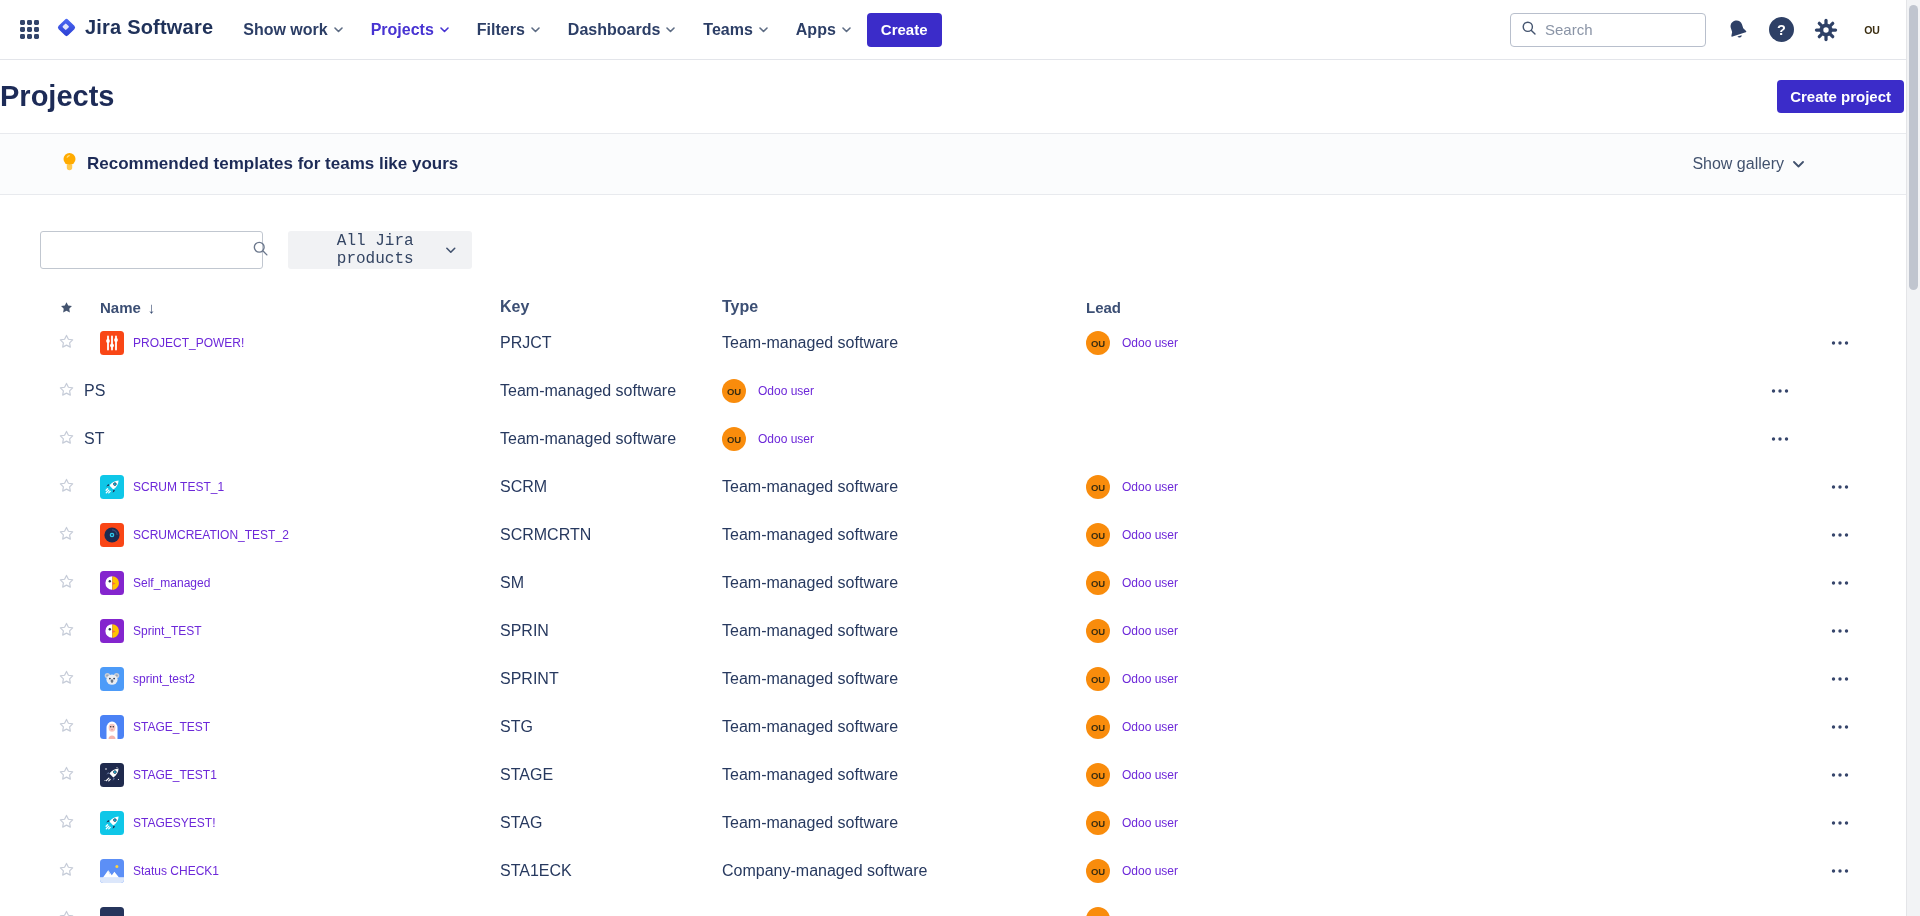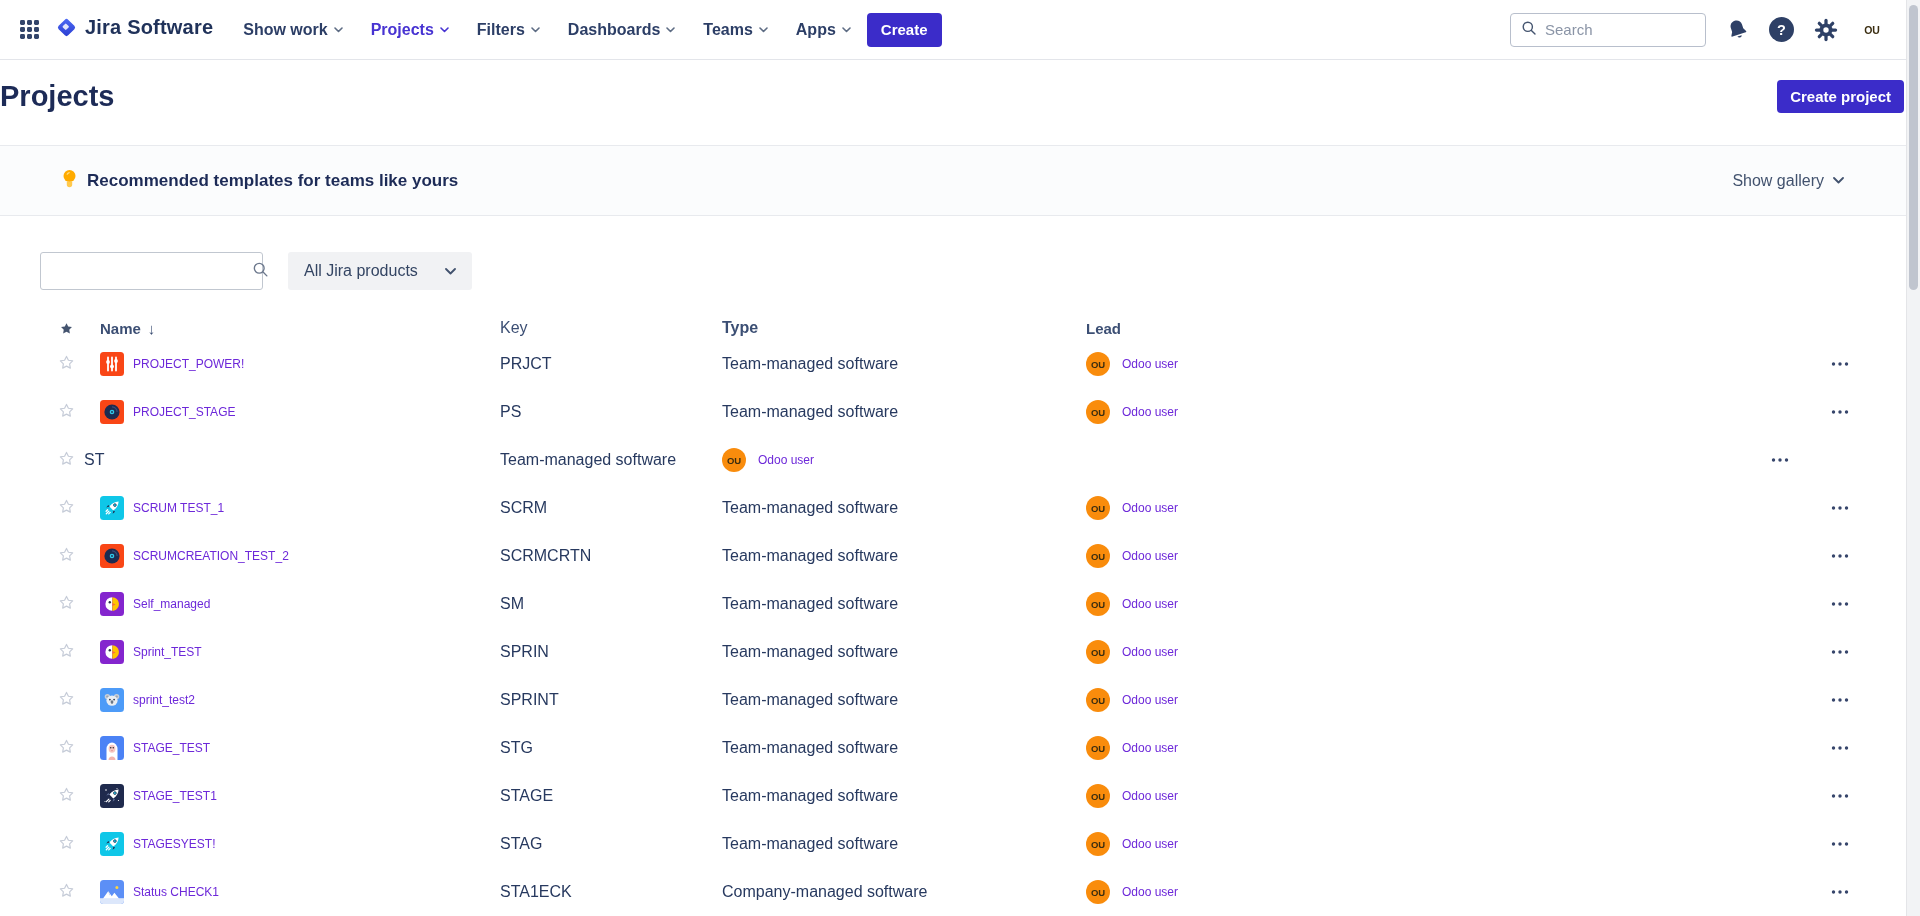--- a/index.html
+++ b/index.html
@@ -23,29 +23,29 @@
   .icon-btn{display:flex;align-items:center;justify-content:center;cursor:pointer}
   .help-circle{width:25px;height:25px;border-radius:50%;background:#2e4066;color:#fff;font-size:14.5px;font-weight:700;display:flex;align-items:center;justify-content:center}
   .user-avatar{width:28px;height:28px;border-radius:50%;color:#3a2d10;font-size:10.5px;font-weight:700;display:flex;align-items:center;justify-content:center;cursor:pointer}
 
   
   .page{padding:0 40px}
   .page-header{display:flex;justify-content:space-between;align-items:center;padding:20px 16px 14px 0}
   .page-title{font-size:29px;font-weight:700;color:#1d2b57}
   .createproj{background:#3b2cc9;color:#fff;border:none;border-radius:4px;height:33px;padding:0 13px;font-family:"Liberation Sans",sans-serif;font-size:15px;font-weight:700;cursor:pointer}
 
-  .banner{height:71px;margin-top:18px;border-top:1px solid #e8eaee;border-bottom:1px solid #e8eaee;background:#fbfcfd;display:flex;align-items:center;justify-content:space-between;padding:0 76px 0 62px}
+  .banner{height:62px;margin-top:6px;border-top:1px solid #e8eaee;border-bottom:1px solid #e8eaee;background:#fbfcfd;display:flex;align-items:center;justify-content:space-between;padding:0 116px 0 62px}
   .banner-left{display:flex;align-items:center;gap:10px}
   .banner-title{font-size:17px;font-weight:700;color:#1d2b57}
   .showgallery{display:flex;align-items:center;gap:9px;font-size:16px;color:#42526e;cursor:pointer;background:none;border:none;font-family:"Liberation Sans",sans-serif}
 
   .filters{display:flex;gap:25px;margin-top:36px}
   .fsearch{width:223px;height:38px;border:1px solid #c1c7d0;border-radius:3px;display:flex;align-items:center;background:#fff;padding:0 12px}
   .fsearch input{border:none;outline:none;flex:1;font-family:"Liberation Sans",sans-serif;font-size:15px;color:#27395f;background:transparent}
-  .fselect{width:184px;height:38px;background:#f1f2f4;border-radius:3px;display:flex;align-items:center;justify-content:space-between;padding:0 16px;font-size:16px;color:#344563;cursor:pointer;border:none;font-family:Liberation Sans, sans-serif}
+  .fselect{width:184px;height:38px;background:#f1f2f4;border-radius:3px;display:flex;align-items:center;justify-content:space-between;padding:0 16px;font-size:16px;color:#344563;cursor:pointer;border:none;font-family:Liberation Mono, monospace}
 
   
   .ptable{margin-top:26px;padding-right:20px}
   .thead,.trow{display:grid;grid-template-columns:44px 416px 222px 364px 1fr 60px;align-items:center}
   .thead{height:24px;font-size:15px;font-weight:700;color:#3c4f74}
   .trow{height:48px}
   .col-star{padding-left:8px;display:flex;align-items:center;justify-content:center;cursor:pointer}
   .col-name{display:flex;align-items:center;gap:9px;padding-left:16px;overflow:hidden}
   .thead .col-name{gap:7px}
   .sort-arrow{font-size:15px;color:#3c4f74}
@@ -223,21 +223,21 @@
     <div class="thead">
       <span class="col-star">
         <svg width="15" height="15" viewBox="0 0 24 24" fill="#44546f">
             <path d="M12 3.4l2.7 5.4 6 .9-4.3 4.2 1 6-5.4-2.8-5.4 2.8 1-6L3.3 9.7l6-.9z"></path>
           </svg>
       </span>
       <span class="col-name">
         <span>Name</span>
         <span class="sort-arrow">↓</span>
       </span>
-      <span class="col-key" style="font-weight:400;color:#3c4f74">Key</span>
+      <span class="col-key" style="font-weight:700;color:#3c4f74">Key</span>
       <span class="col-type" style="font-weight:700;color:#3c4f74">Type</span>
       <span>Lead</span>
       <span></span>
     </div>
     <div id="project-rows">
         <div class="trow">
           <span class="col-star">
             <span><svg width="17" height="17" viewBox="0 0 24 24" fill="none" stroke="#c6ccd8" stroke-width="1.7" stroke-linejoin="round">
                 <path d="M12 3.4l2.7 5.4 6 .9-4.3 4.2 1 6-5.4-2.8-5.4 2.8 1-6L3.3 9.7l6-.9z"></path>
               </svg></span>
@@ -273,31 +273,20 @@
                 </g>
               </svg>
             </span>
           </span>
         </div>
         <div class="trow">
           <span class="col-star">
             <span><svg width="17" height="17" viewBox="0 0 24 24" fill="none" stroke="#c6ccd8" stroke-width="1.7" stroke-linejoin="round">
                 <path d="M12 3.4l2.7 5.4 6 .9-4.3 4.2 1 6-5.4-2.8-5.4 2.8 1-6L3.3 9.7l6-.9z"></path>
               </svg></span>
-          </span>
-          <span class="col-name">
-            <span class="picon" style="background:#f94616">
-              <svg viewBox="0 0 24 24">
-                <circle cx="12" cy="12" r="7.6" fill="#1d2b50"></circle>
-                <path d="M12 6.9a5.1 5.1 0 0 1 5.1 5.1" stroke="#3c4f7a" stroke-width="1.1" fill="none"></path>
-                <circle cx="12" cy="12" r="2.3" fill="#2fc8ea"></circle>
-                <circle cx="12" cy="12" r="0.9" fill="#1d2b50"></circle>
-              </svg>
-            </span>
-            <a class="plink">PROJECT_STAGE</a>
           </span>
           <span class="col-key">PS</span>
           <span class="col-type">Team-managed software</span>
           <span class="col-lead">
             <span class="lead-avatar" style="background:#f98c0c">OU</span>
             <a class="plink">Odoo user</a>
           </span>
           <span class="col-actions">
             <span class="meatball">
               <svg width="18" height="4" viewBox="0 0 17 4">

